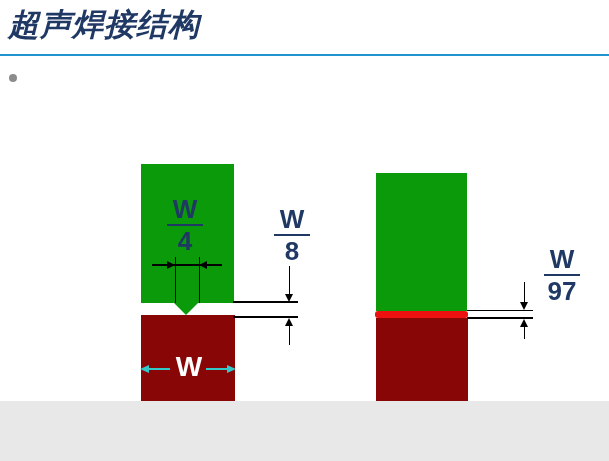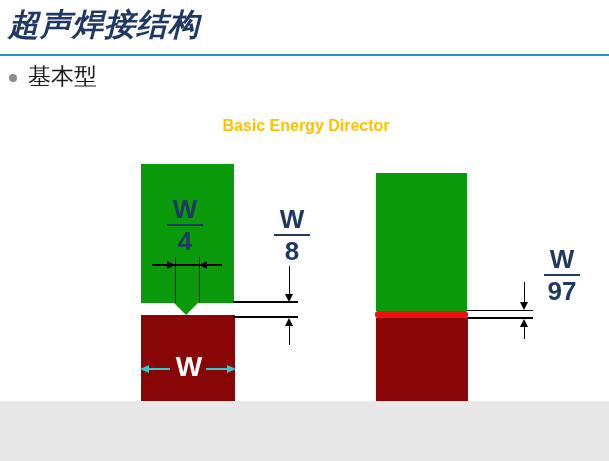--- a/index.html
+++ b/index.html
@@ -64,22 +64,20 @@
   .arr-cr{border-top:4.5px solid transparent; border-bottom:4.5px solid transparent; border-left:9px solid #35c8c8;}
 </style>
 </head>
 <body>
 
 <div class="slide">
 
   <div class="slide-title">超声焊接结构</div>
   <div class="title-divider"></div>
   <span class="bullet-marker"></span>
-  <div class="bullet-label">基本型</div>
-  <div class="diagram-heading">Basic Energy Director</div>
 
   <div>
 
     <div class="rect green" style="left:141px; top:164px; width:93px; height:139px;"></div>
     <div class="tri-down" style="left:173px; top:302px;"></div>
     <div class="rect darkred" style="left:141px; top:315px; width:94px; height:134px;"></div>
 
     <div class="frac" style="left:165px; top:194px;">
       <div>W</div>
       <div class="bar"></div>

